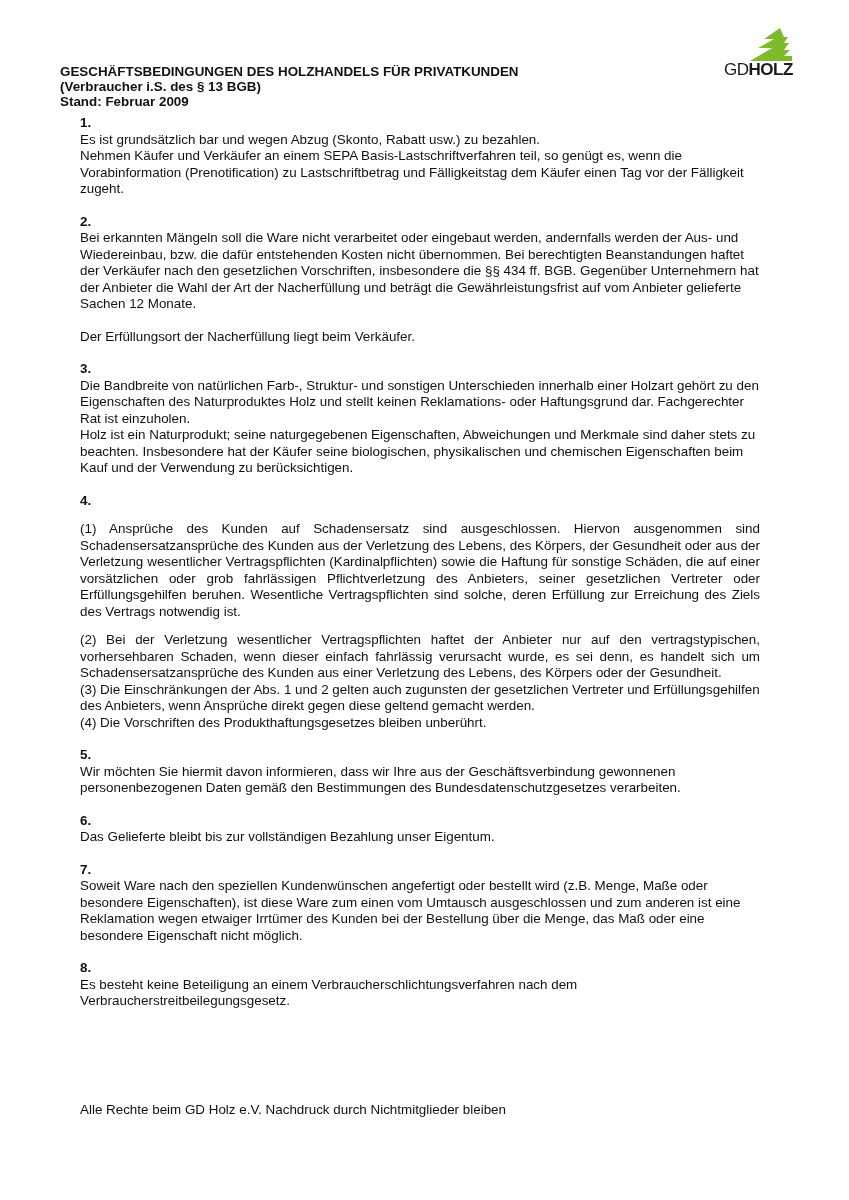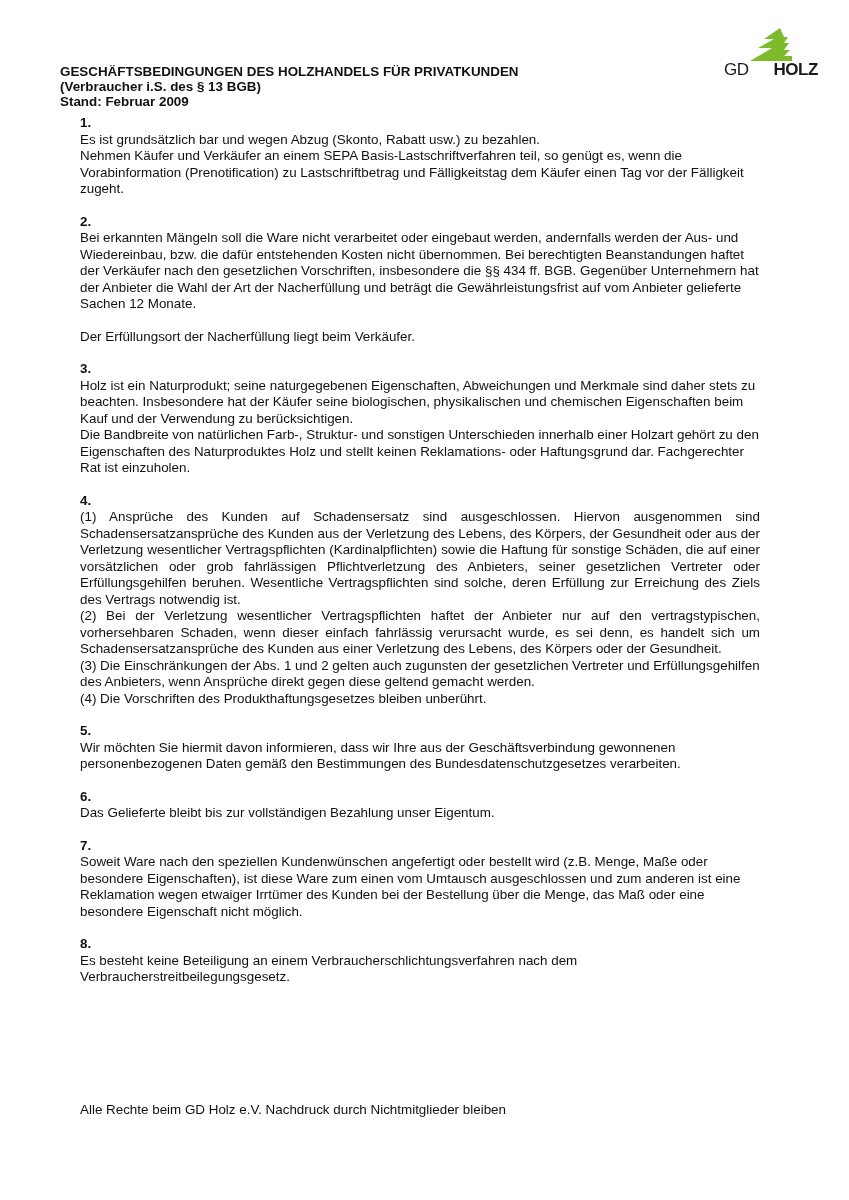--- a/index.html
+++ b/index.html
@@ -7,29 +7,29 @@
       width: 849px; height: 1200px; position: relative; overflow: hidden;
       font-family: "Liberation Sans", sans-serif; color: #111111;
     }
     .logo { position: absolute; left: 722px; top: 28px; width: 78px; height: 50px; }
     .logo svg { position: absolute; left: 22px; top: 0; }
     .logo-text {
       position: absolute; left: 2px; top: 32px; font-size: 17px; letter-spacing: -0.5px;
       white-space: nowrap; color: #1a1a1a;
     }
     .logo-text .gd { font-weight: normal; }
-    .logo-text .holz { font-weight: bold; margin-left: 25px; }
+    .logo-text .holz { font-weight: bold; }
     .header { position: absolute; left: 60px; top: 64px; width: 670px; 
       font-weight: bold; font-size: 13.4px; line-height: 15px; }
     .content { position: absolute; left: 80px; top: 115px; width: 680px;
       font-size: 13.4px; line-height: 16.5px; }
     .section { margin-bottom: 16px; }
     .section-num { font-weight: bold; }
     .para { margin: 0; }
-    .para.justify { text-align: justify; text-align-last: left; }
+    .para.justify { text-align: justify; text-align-last: left; margin-top: 12px; }
     .gap { height: 16px; }
     .footer { position: absolute; left: 80px; top: 1102px; font-size: 13.4px; }
   </style>
 </head>
 <body>
 
 <div class="logo">
   <svg width="48" height="34" viewBox="0 0 48 34">
     <polygon points="36,0 20,11 30,11 14,20 28,20 6,33 48,33 48,28 40,28 46,22 40,22 45,15 40,15 44,9 40,9" fill="#7dbb2c"></polygon>
   </svg>
@@ -52,22 +52,22 @@
 
   <div class="section">
     <div class="section-num">2.</div>
     <p class="para">Bei erkannten Mängeln soll die Ware nicht verarbeitet oder eingebaut werden, andernfalls werden der Aus- und Wiedereinbau, bzw. die dafür entstehenden Kosten nicht übernommen. Bei berechtigten Beanstandungen haftet der Verkäufer nach den gesetzlichen Vorschriften, insbesondere die §§ 434 ff. BGB. Gegenüber Unternehmern hat der Anbieter die Wahl der Art der Nacherfüllung und beträgt die Gewährleistungsfrist auf vom Anbieter gelieferte Sachen 12 Monate.</p>
     <div class="gap"></div>
     <p class="para">Der Erfüllungsort der Nacherfüllung liegt beim Verkäufer.</p>
   </div>
 
   <div class="section">
     <div class="section-num">3.</div>
+    <p class="para">Die Bandbreite von natürlichen Farb-, Struktur- und sonstigen Unterschieden innerhalb einer Holzart gehört zu den Eigenschaften des Naturproduktes Holz und stellt keinen Reklamations- oder Haftungsgrund dar. Fachgerechter Rat ist einzuholen.</p>
     <p class="para">Holz ist ein Naturprodukt; seine naturgegebenen Eigenschaften, Abweichungen und Merkmale sind daher stets zu beachten. Insbesondere hat der Käufer seine biologischen, physikalischen und chemischen Eigenschaften beim Kauf und der Verwendung zu berücksichtigen.</p>
-    <p class="para">Die Bandbreite von natürlichen Farb-, Struktur- und sonstigen Unterschieden innerhalb einer Holzart gehört zu den Eigenschaften des Naturproduktes Holz und stellt keinen Reklamations- oder Haftungsgrund dar. Fachgerechter Rat ist einzuholen.</p>
   </div>
 
   <div class="section">
     <div class="section-num">4.</div>
     <p class="para justify">(1) Ansprüche des Kunden auf Schadensersatz sind ausgeschlossen. Hiervon ausgenommen sind Schadensersatzansprüche des Kunden aus der Verletzung des Lebens, des Körpers, der Gesundheit oder aus der Verletzung wesentlicher Vertragspflichten (Kardinalpflichten) sowie die Haftung für sonstige Schäden, die auf einer vorsätzlichen oder grob fahrlässigen Pflichtverletzung des Anbieters, seiner gesetzlichen Vertreter oder Erfüllungsgehilfen beruhen. Wesentliche Vertragspflichten sind solche, deren Erfüllung zur Erreichung des Ziels des Vertrags notwendig ist.</p>
     <p class="para justify">(2) Bei der Verletzung wesentlicher Vertragspflichten haftet der Anbieter nur auf den vertragstypischen, vorhersehbaren Schaden, wenn dieser einfach fahrlässig verursacht wurde, es sei denn, es handelt sich um Schadensersatzansprüche des Kunden aus einer Verletzung des Lebens, des Körpers oder der Gesundheit.</p>
     <p class="para">(3) Die Einschränkungen der Abs. 1 und 2 gelten auch zugunsten der gesetzlichen Vertreter und Erfüllungsgehilfen des Anbieters, wenn Ansprüche direkt gegen diese geltend gemacht werden.</p>
     <p class="para">(4) Die Vorschriften des Produkthaftungsgesetzes bleiben unberührt.</p>
   </div>
 

